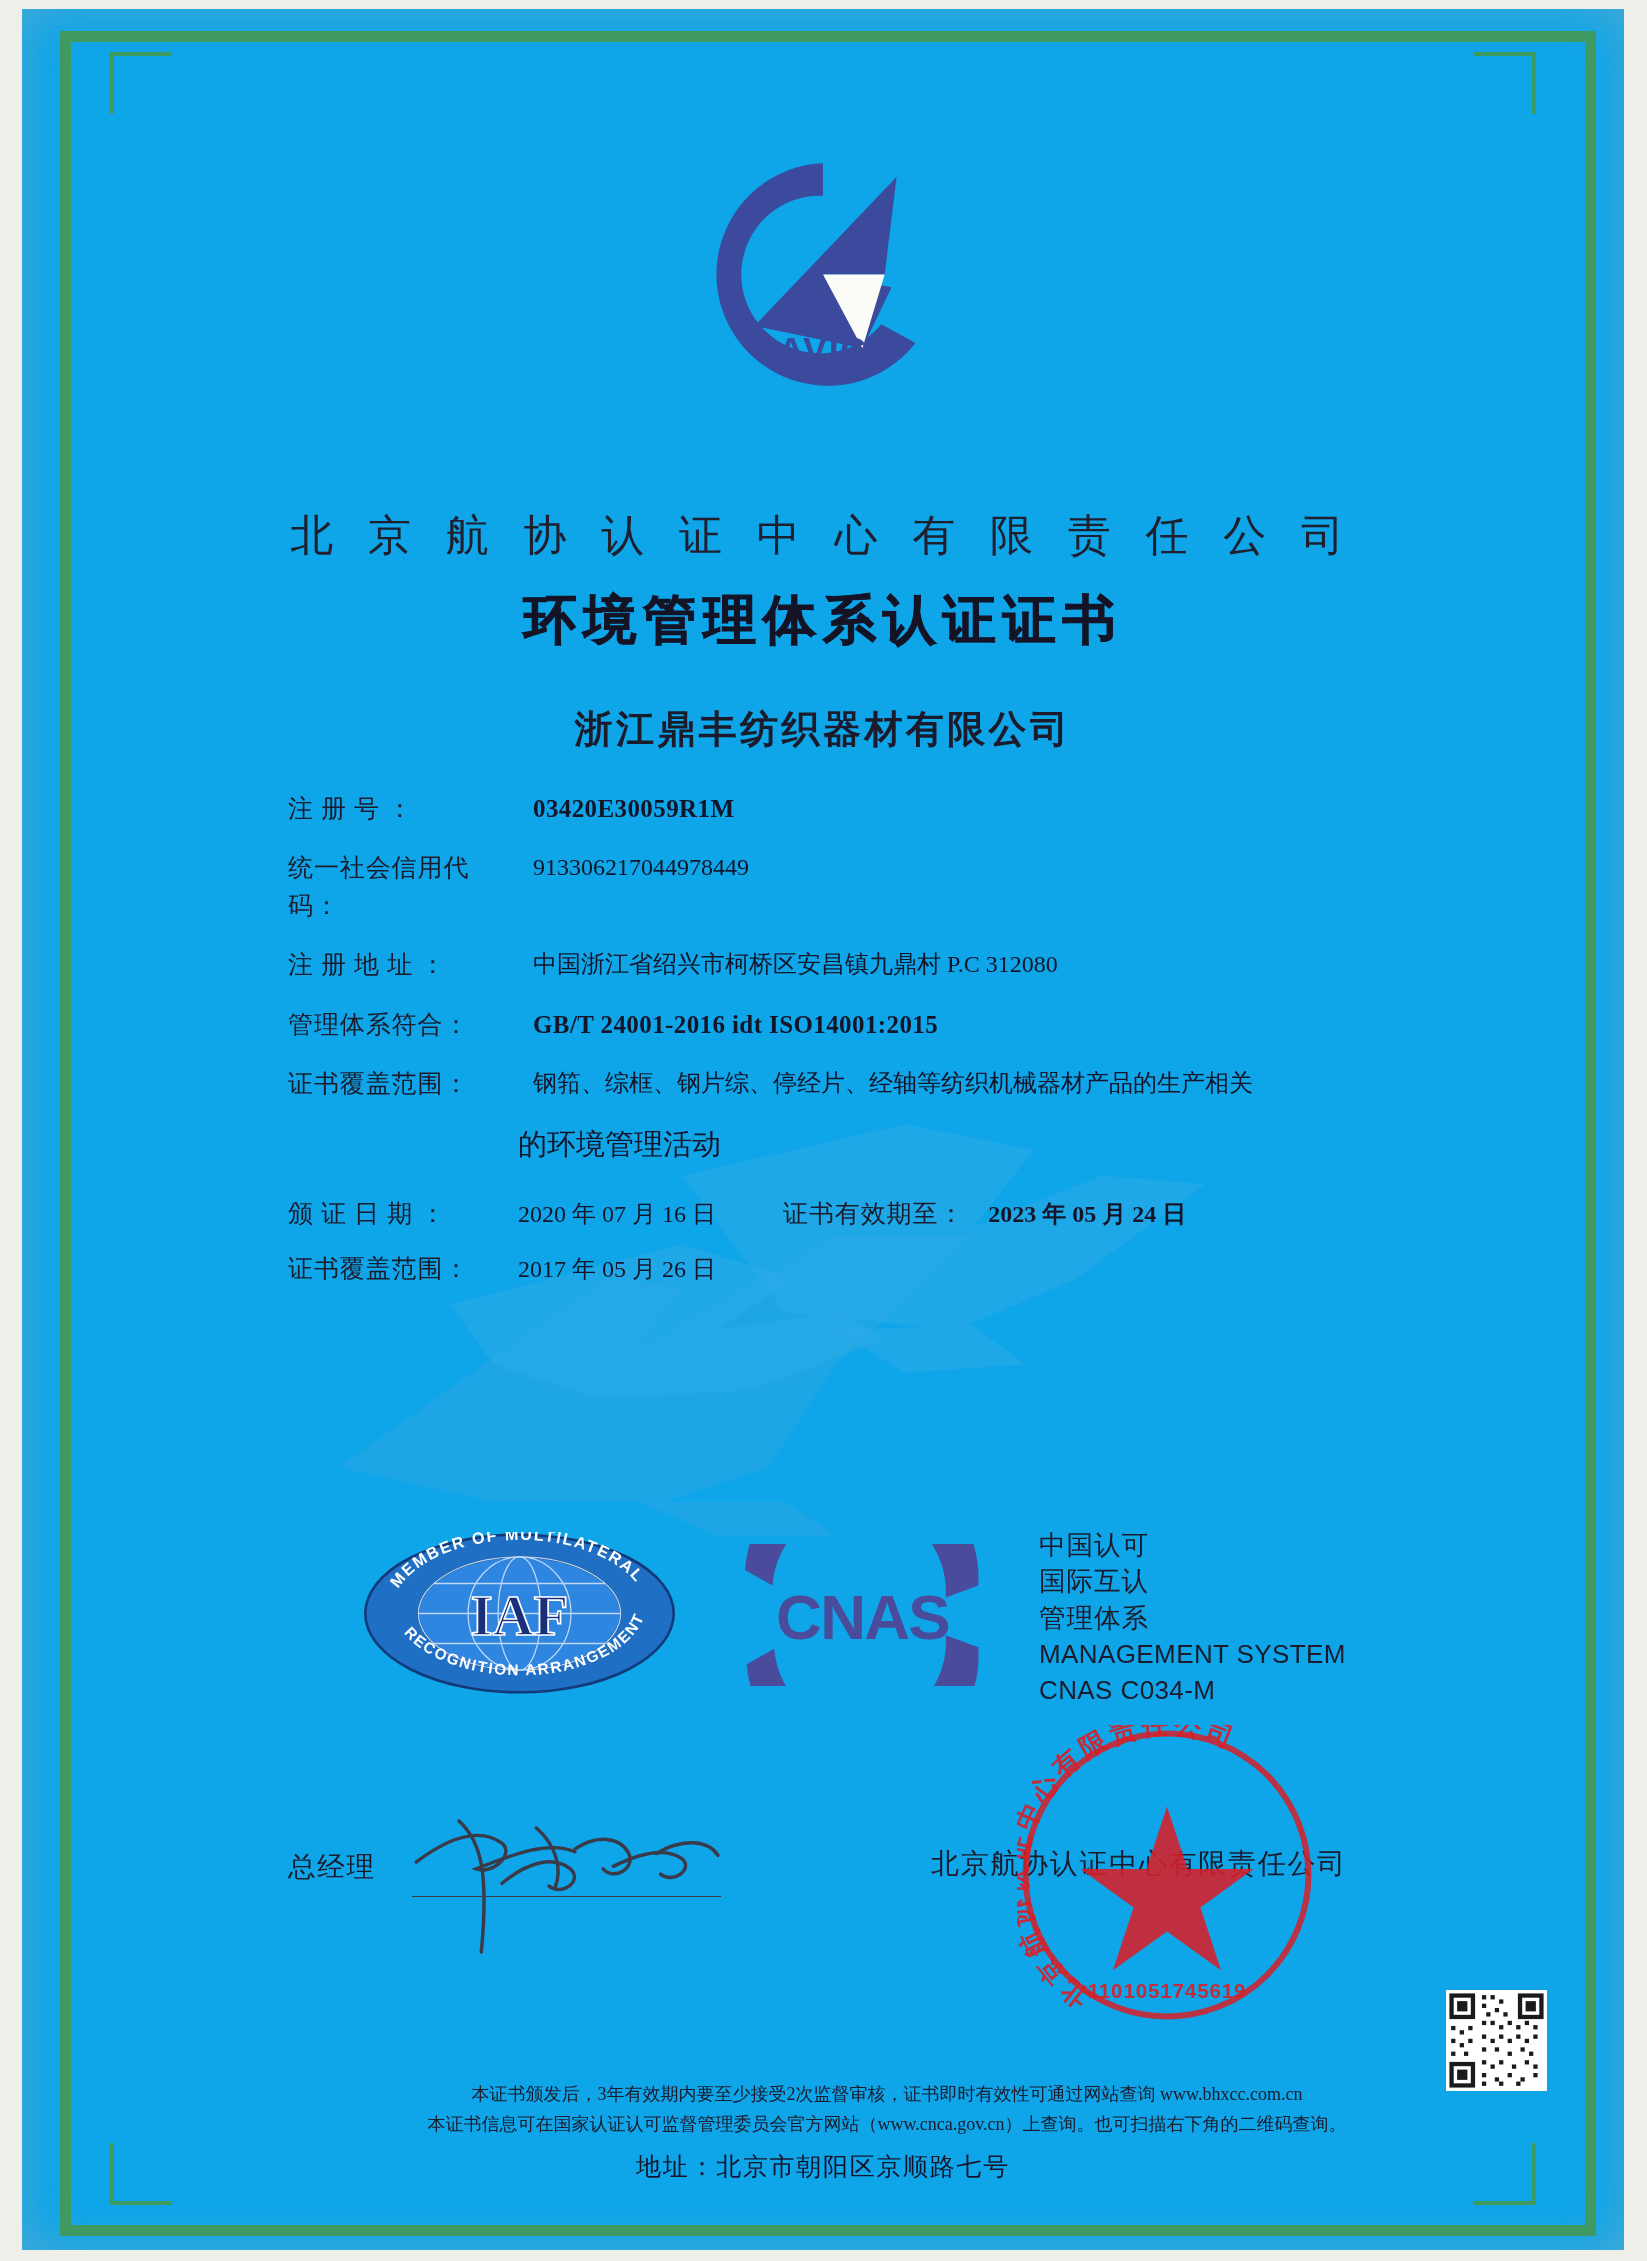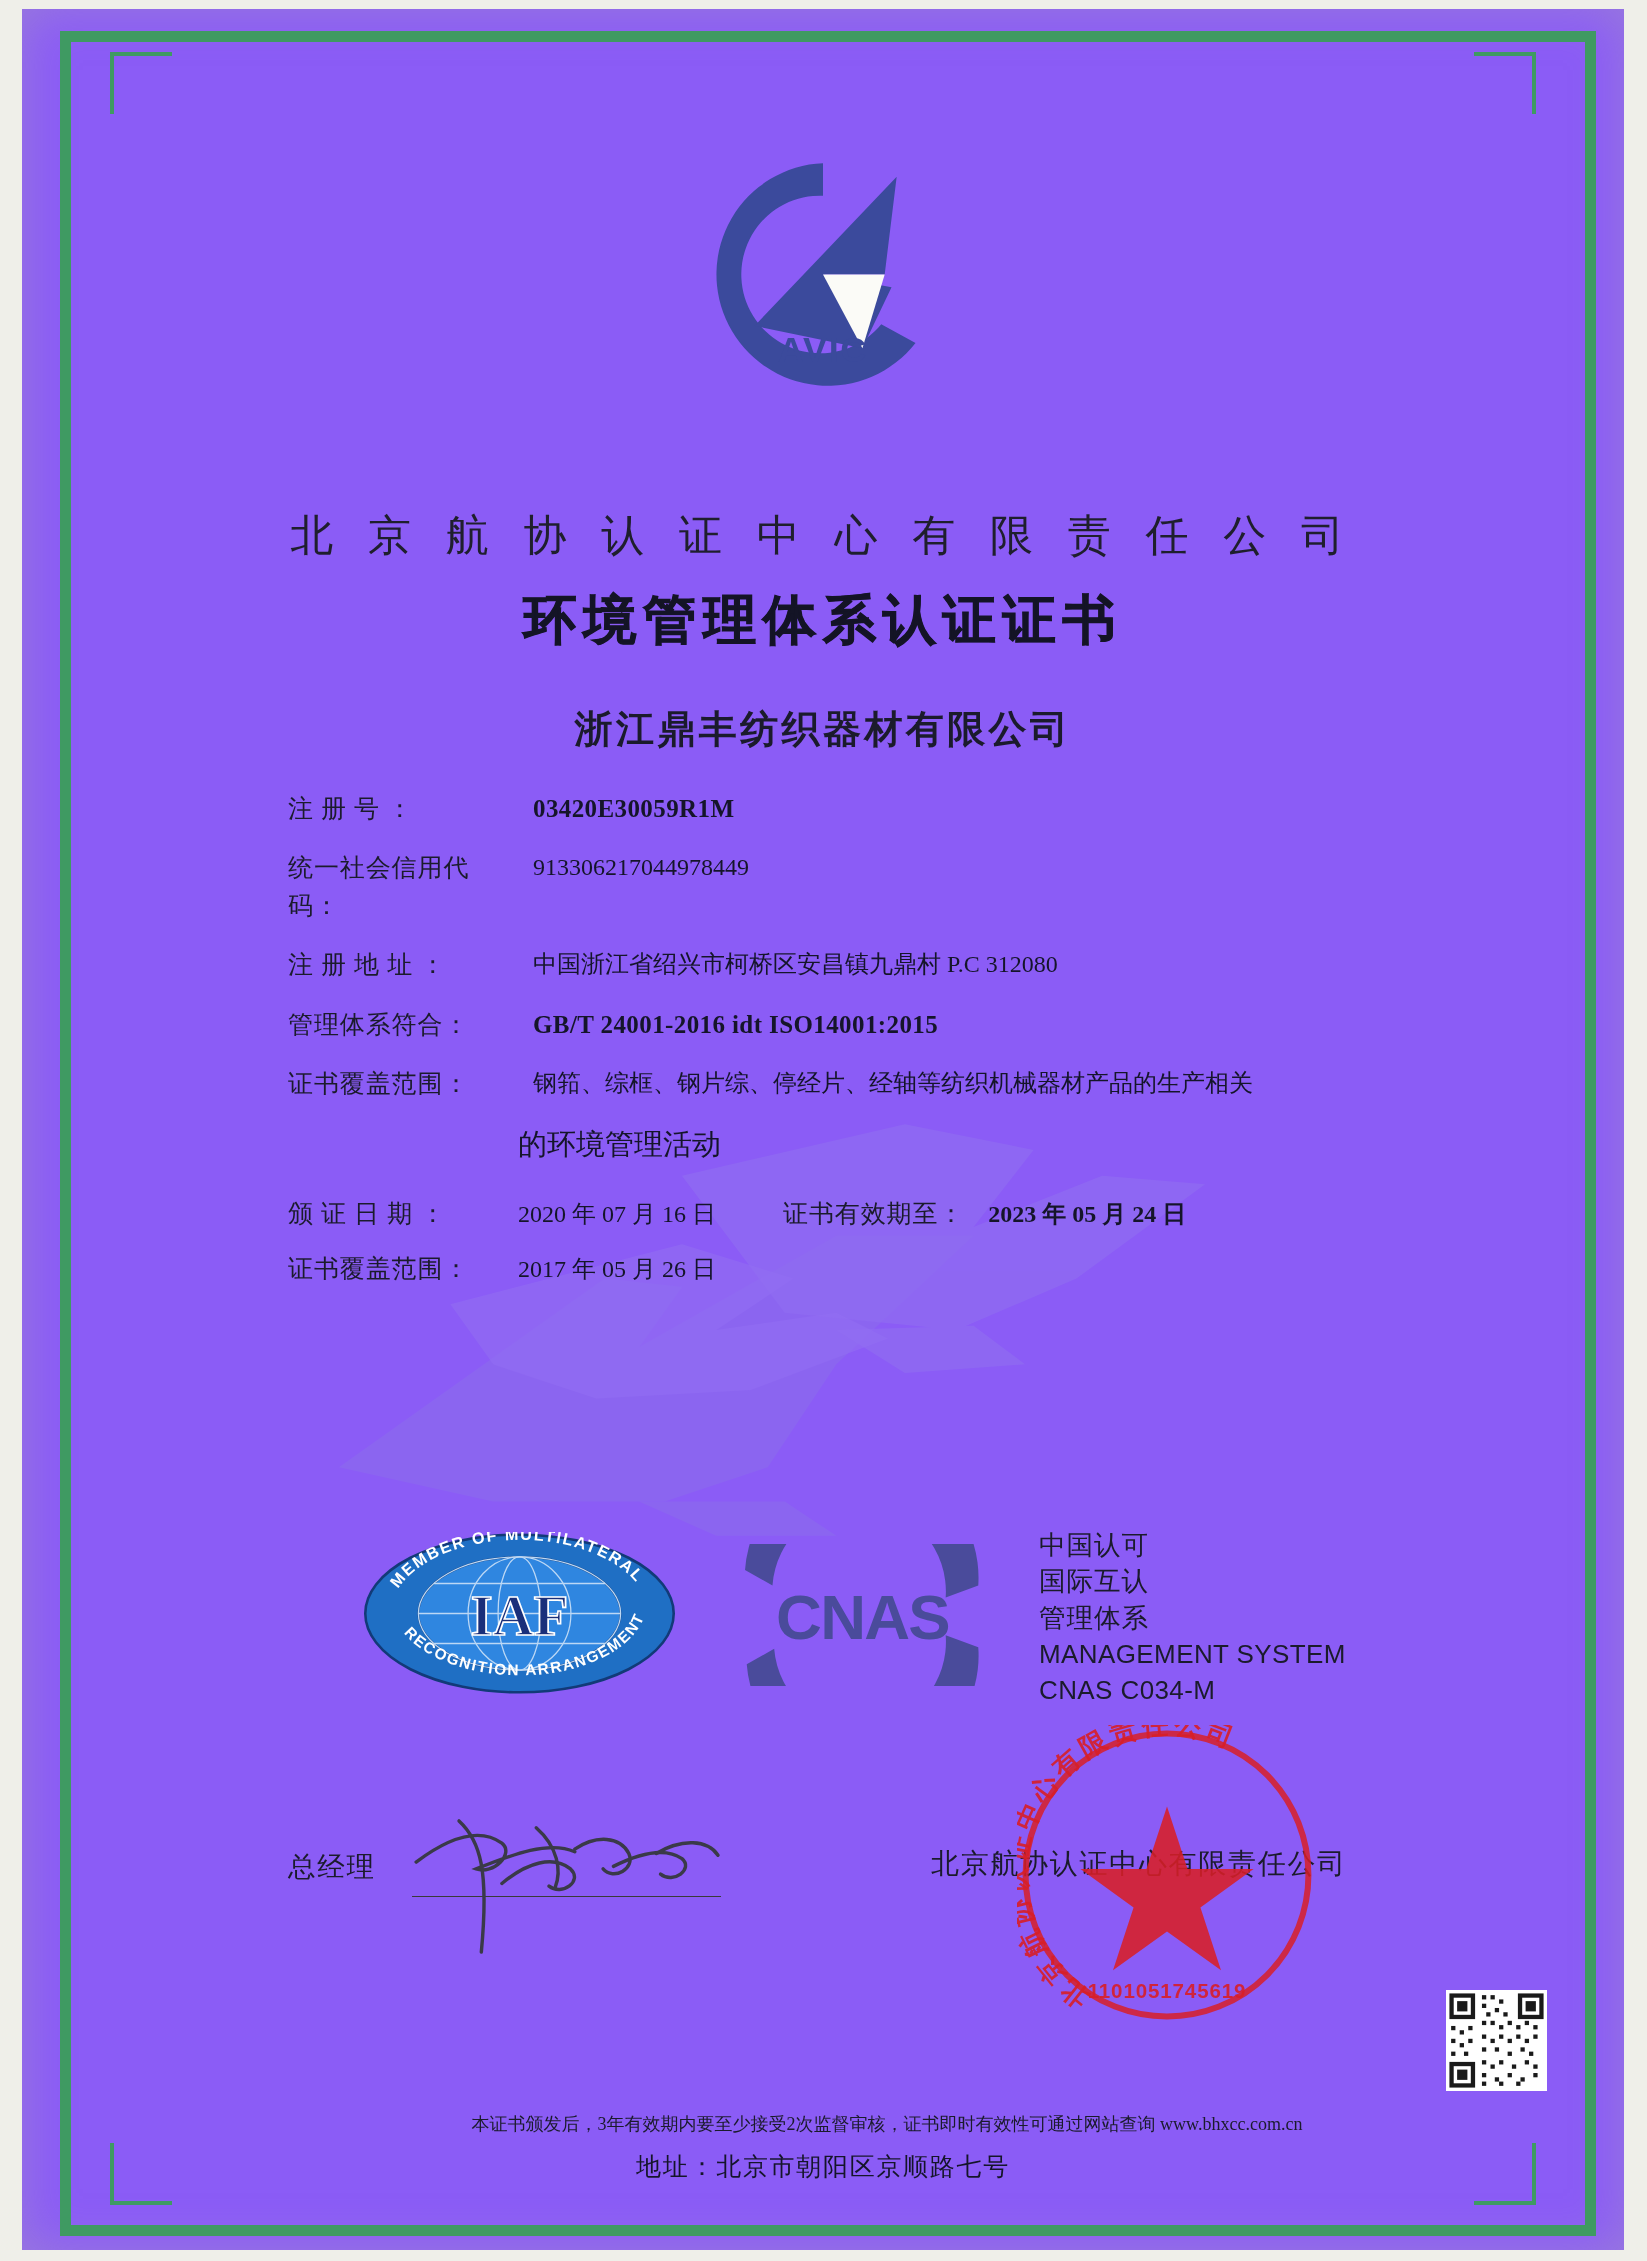--- a/index.html
+++ b/index.html
@@ -20,21 +20,21 @@
     width: 1647px;
     height: 2261px;
     background: #efefe9;
   }
   .paper {
     position: absolute;
     left: 22px;
     top: 8.6px;
     width: 1602px;
     height: 2241px;
-    background: #8b5cf6;
+    background: #0ea5e9;
     box-shadow: inset 0 0 51px rgba(180,180,170,0.35);
   }
 
   
   .frame-outer {
     position: absolute;
     left: 38px;
     top: 22px;
     width: 1536px;
     height: 2205px;
@@ -486,18 +486,19 @@
             <rect x="102" y="97" width="5" height="5"></rect>
           <rect x="42" y="107" width="5" height="5"></rect>
             <rect x="62" y="107" width="5" height="5"></rect>
             <rect x="82" y="107" width="5" height="5"></rect>
         </g>
       </svg>
     </div>
 
     <div class="footer">
       <div class="l1">本证书颁发后，3年有效期内要至少接受2次监督审核，证书即时有效性可通过网站查询 www.bhxcc.com.cn</div>
+      <div class="l2">本证书信息可在国家认证认可监督管理委员会官方网站（www.cnca.gov.cn）上查询。也可扫描右下角的二维码查询。</div>
     </div>
     <div class="address">地址：北京市朝阳区京顺路七号</div>
 
   </div>
 </div>
 
 
 </body></html>

